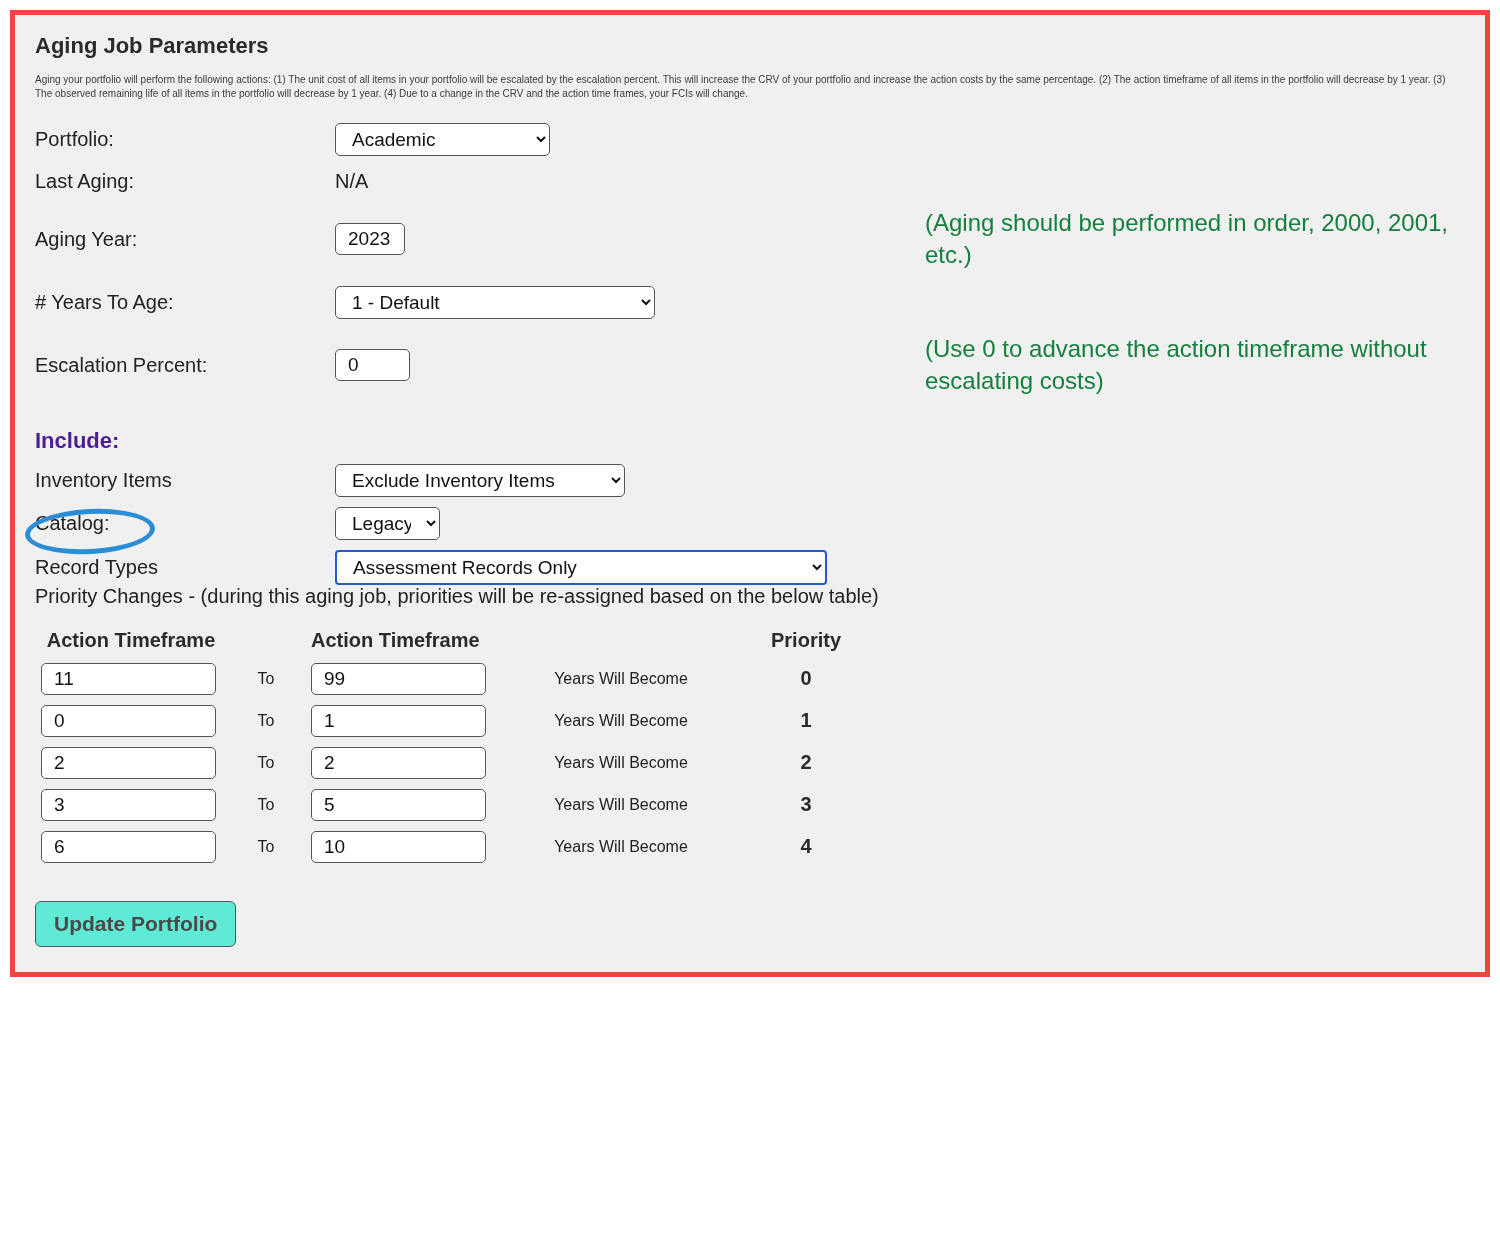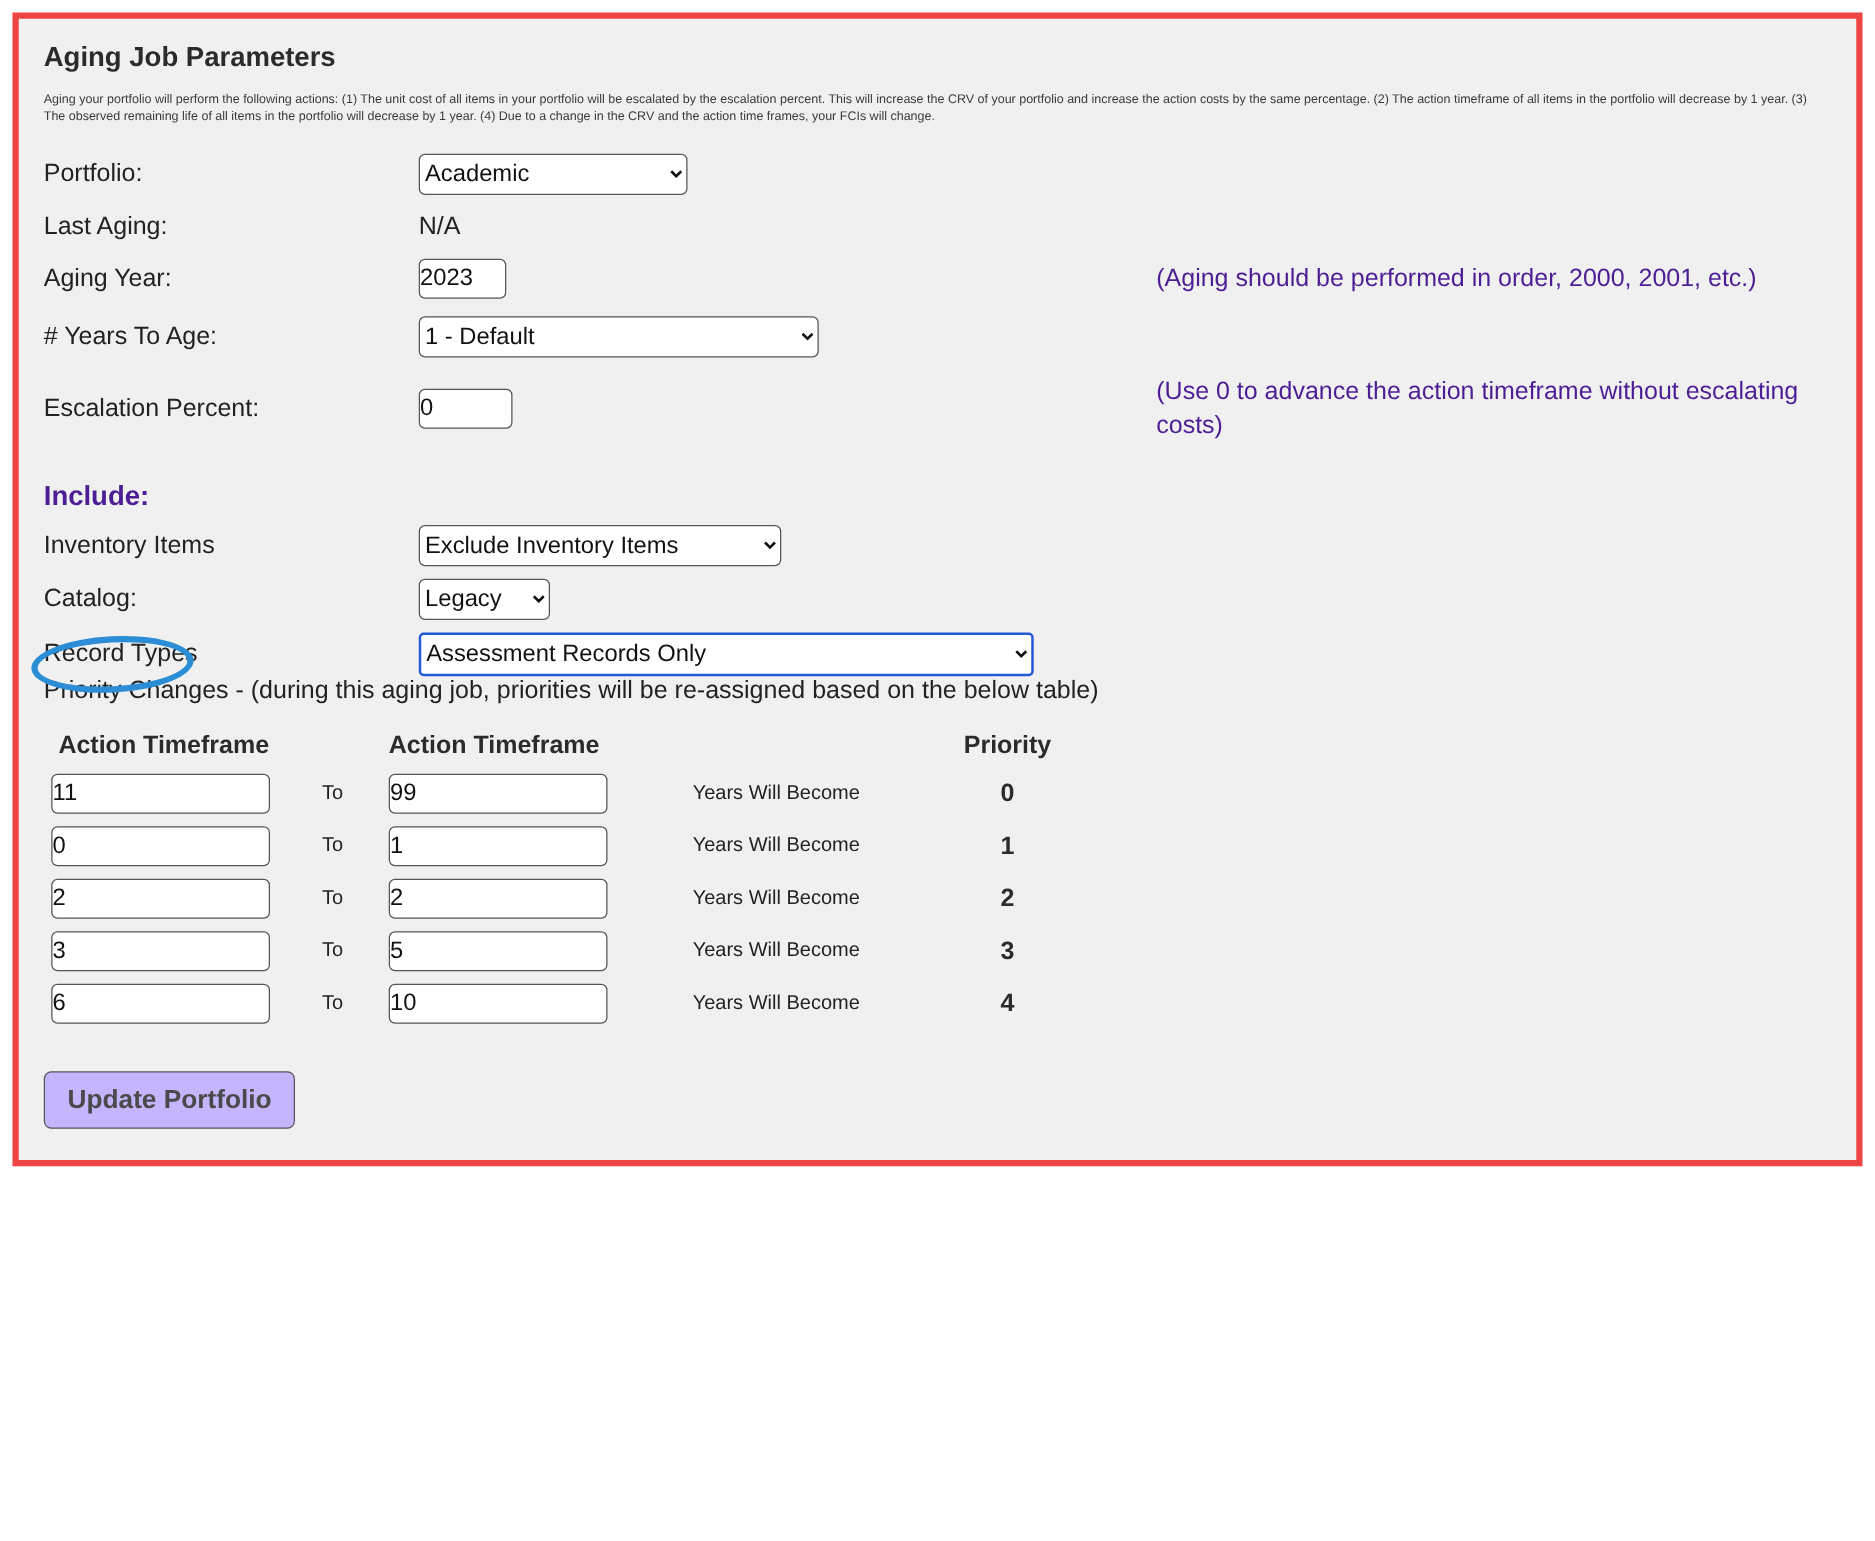--- a/index.html
+++ b/index.html
@@ -42,28 +42,28 @@
   }
   .form-label {
     font-size: 20px;
     color: #222;
   }
   .form-value {
     font-size: 20px;
     color: #222;
   }
   .form-note {
-    font-size: 20px;
-    color: #4c1d95;
+    font-size: 24px;
+    color: #15803d;
     line-height: 1.35;
   }
   select, input[type="text"] {
     font-family: Arial, Helvetica, sans-serif;
     font-size: 19px;
-    padding: 4px 0;
+    padding: 4px 12px;
     border: 1.5px solid #555;
     border-radius: 5px;
     background: #fff;
     color: #111;
   }
   .sel-portfolio { width: 215px; }
   .inp-year { width: 70px; padding: 6px 10px; font-size: 20px; }
   .sel-years { width: 320px; }
   .inp-pct { width: 75px; padding: 6px 10px; font-size: 20px; }
   .sel-inv { width: 290px; }
@@ -143,21 +143,21 @@
     font-size: 20px;
     font-weight: bold;
     color: #2b2b2b;
     text-align: center;
   }
   .update-btn {
     margin-top: 28px;
     font-size: 21px;
     font-weight: bold;
     color: #4a4a4a;
-    background: #c4b5fd;
+    background: #5eead4;
     border: 1.5px solid #555;
     border-radius: 6px;
     padding: 10px 18px;
     cursor: pointer;
   }
 </style>
 </head>
 <body>
 
 <div class="outer-frame">

